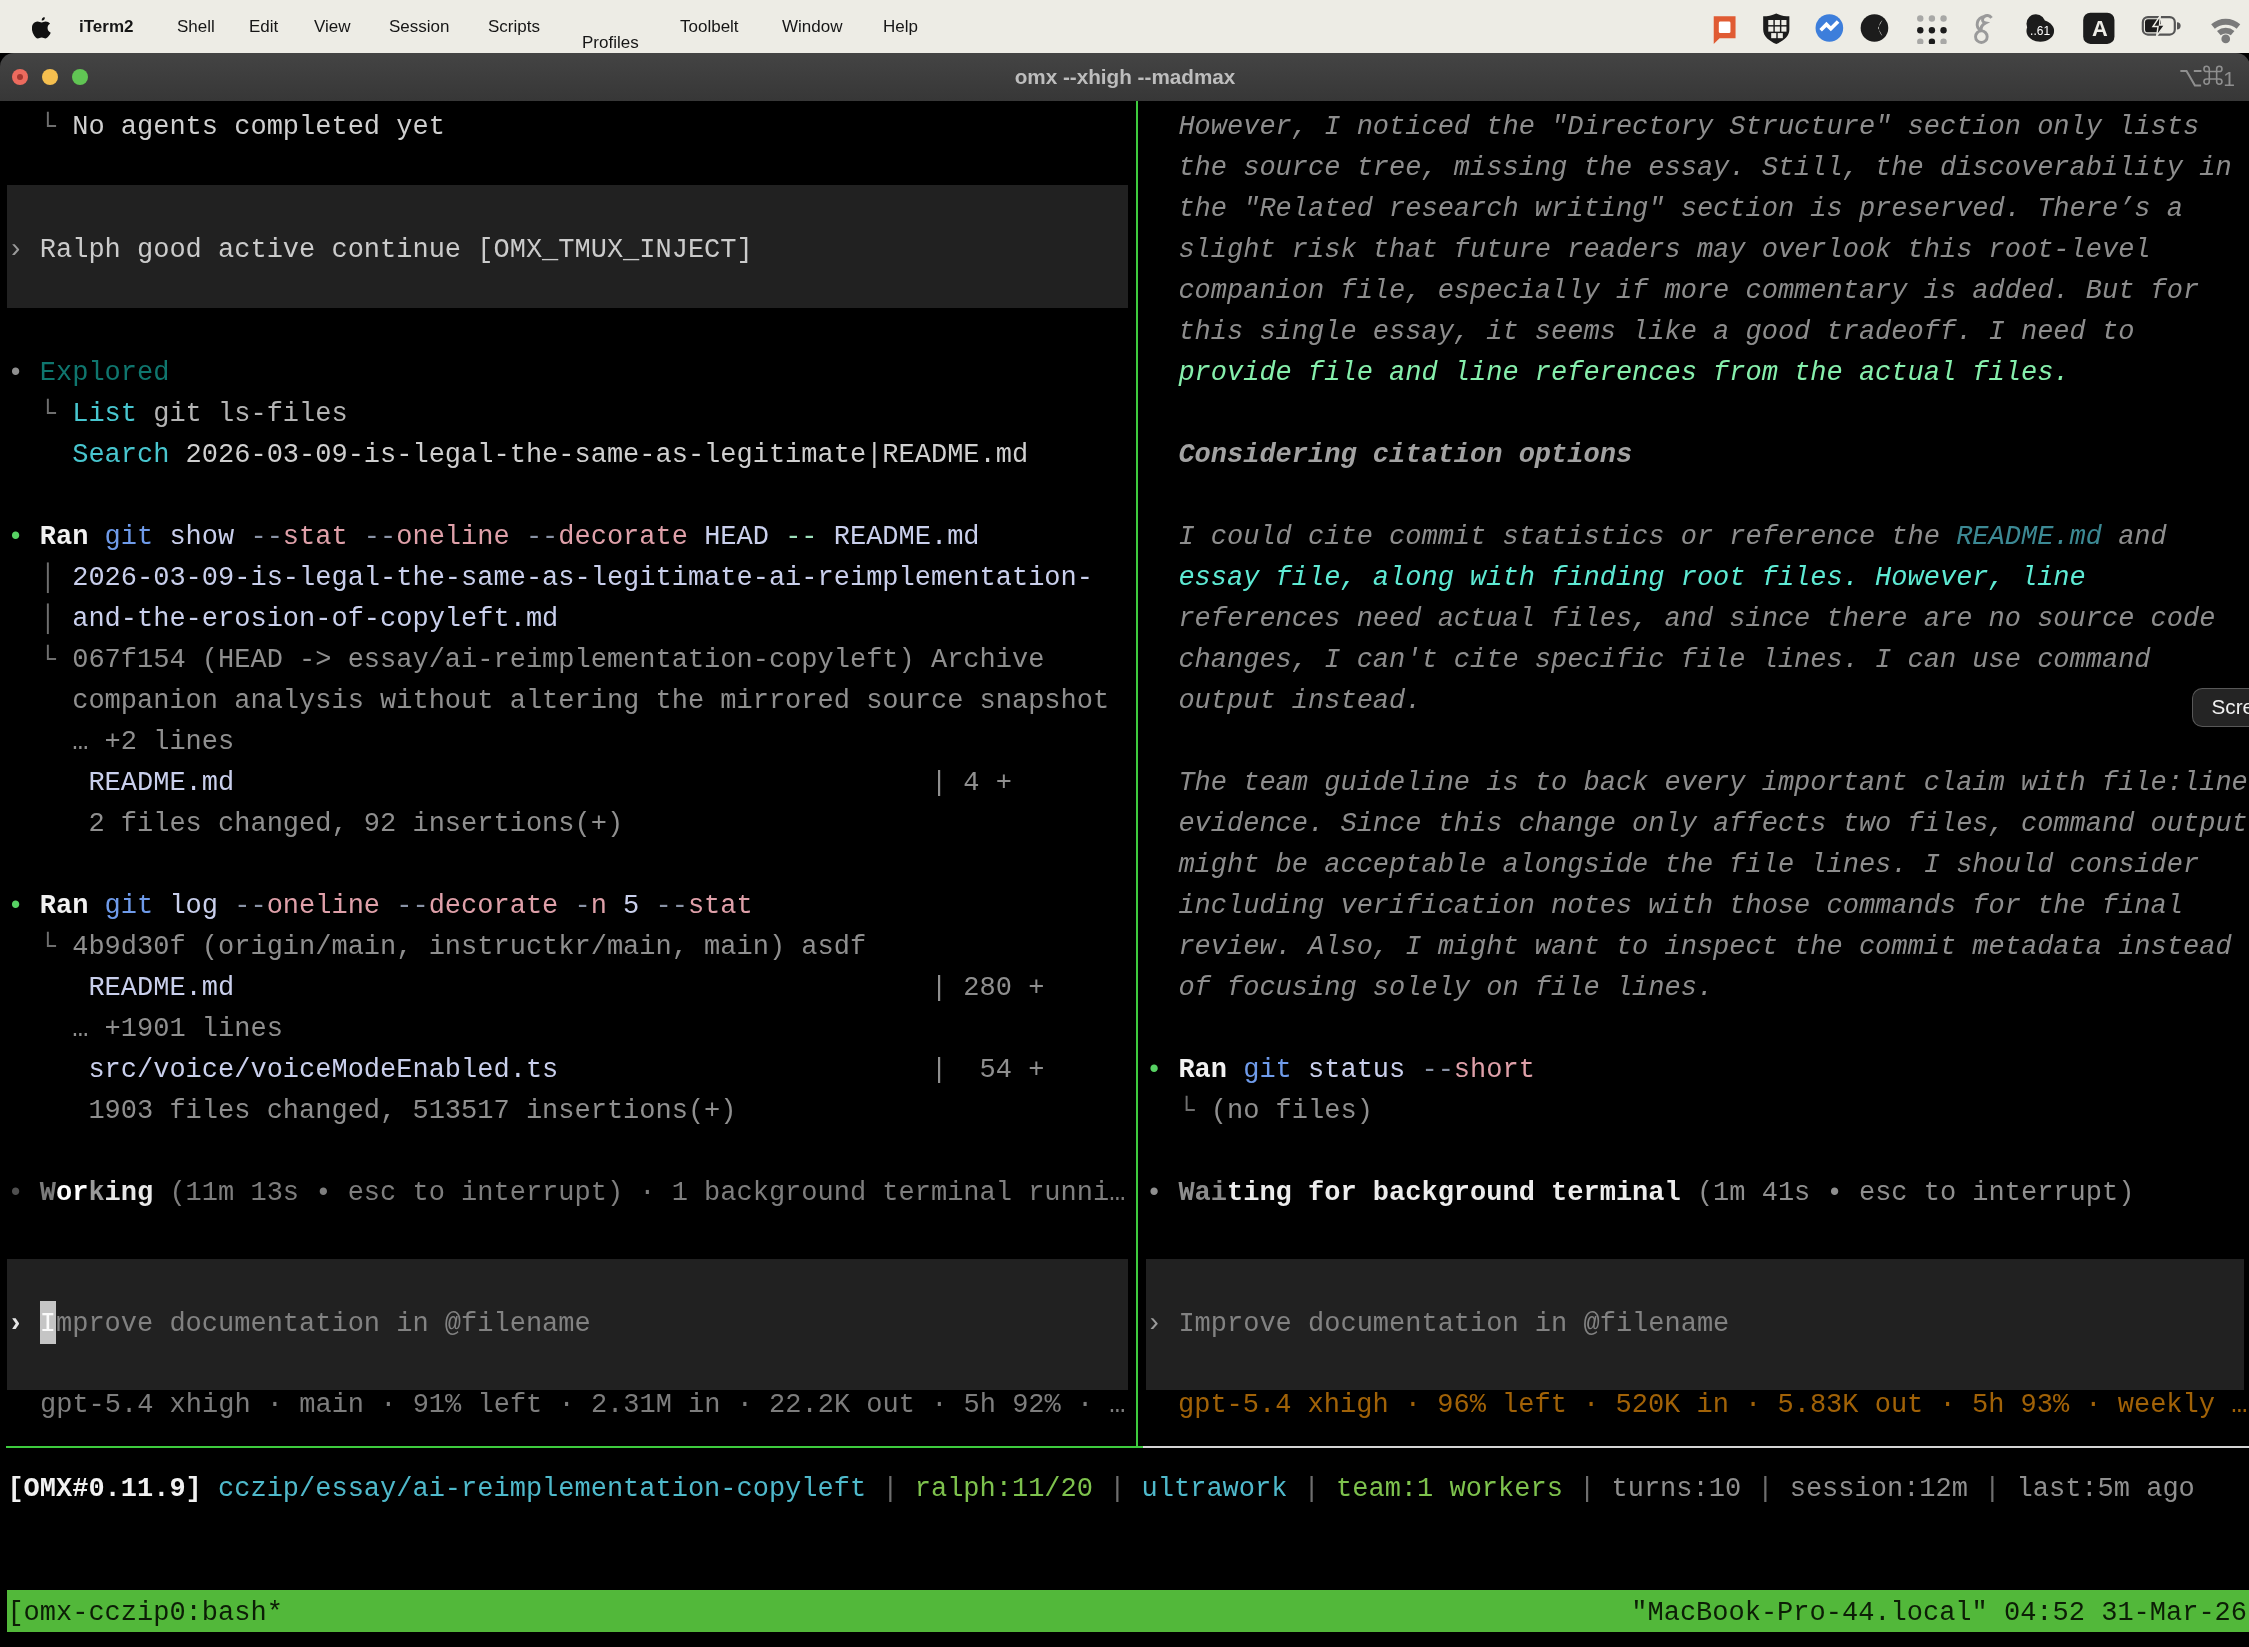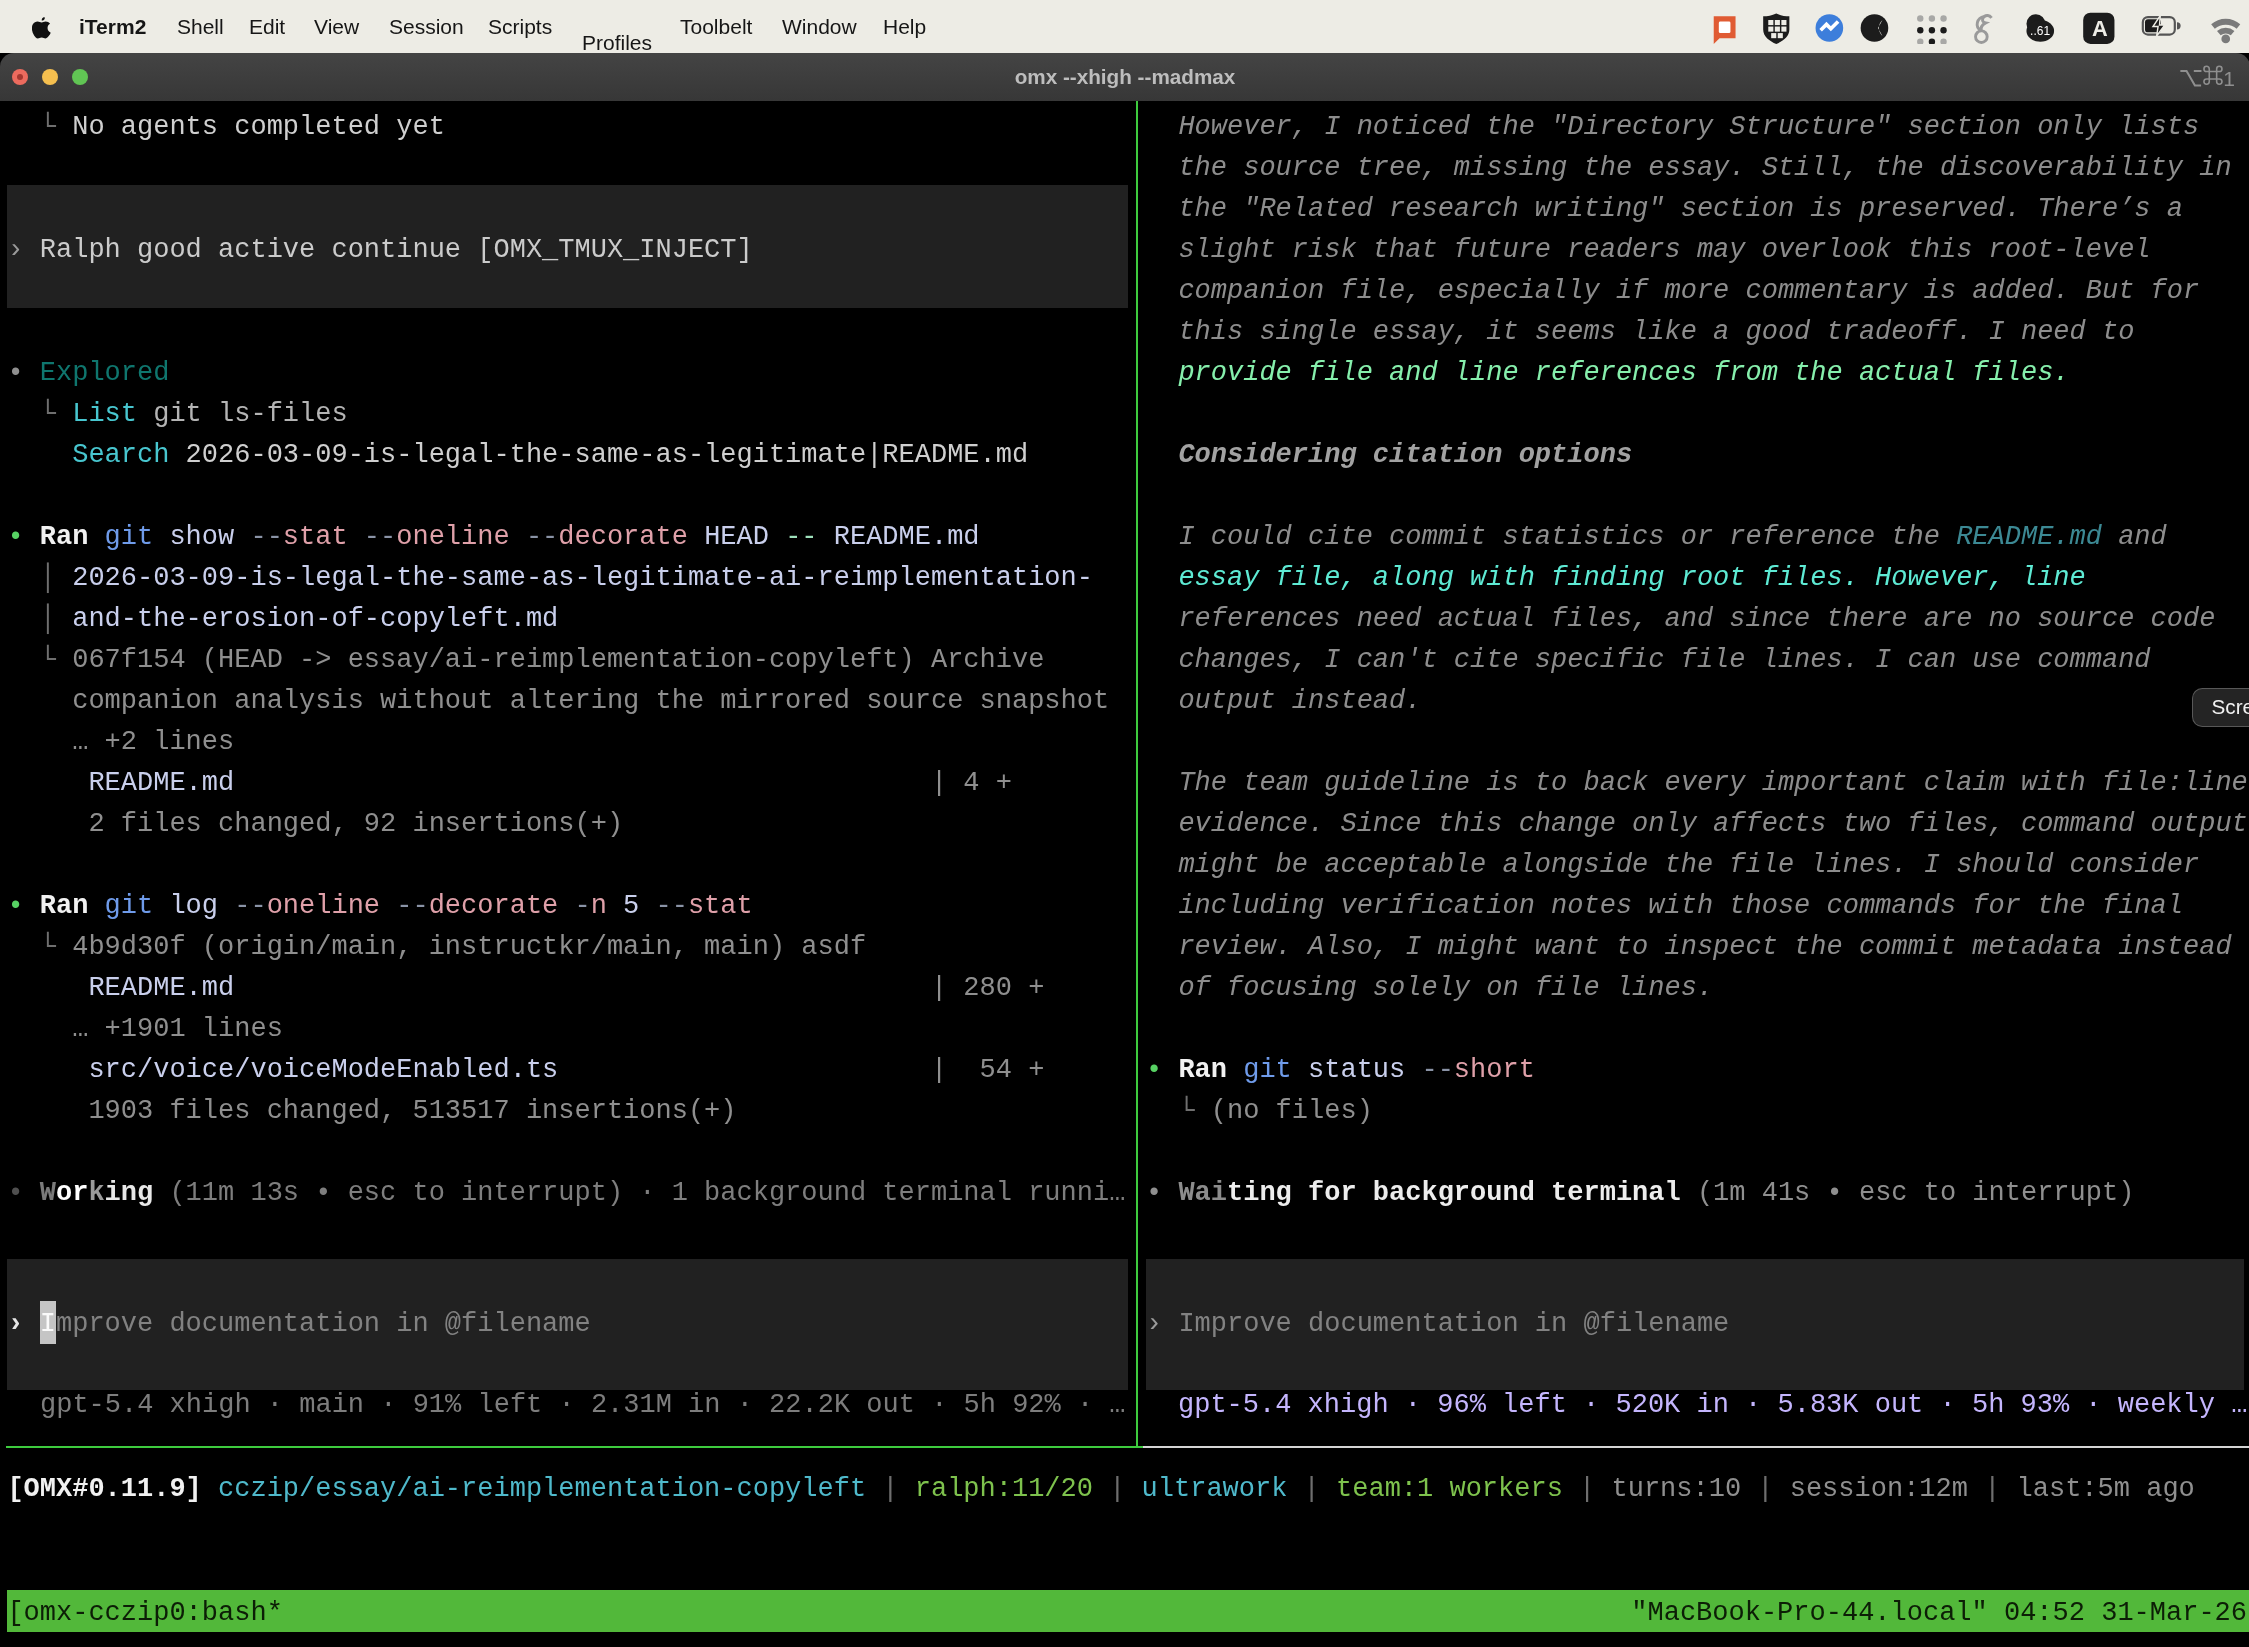--- a/index.html
+++ b/index.html
@@ -7,21 +7,21 @@
   .mono { font-family:"Liberation Mono",monospace; font-size:27px; line-height:41px; white-space:pre; }
   .abs { position:absolute; }
 </style></head>
 <body>
 
 <div class="abs" style="left:0;top:0;width:2250px;height:53px;background:#edece5;"></div>
 <svg class="abs" style="left:32px;top:14.8px" width="20" height="25" viewBox="0 0 30 37">
   <path fill="#111" d="M20.6 9.6c-2.9 0-4.1 1.4-6.1 1.4-2.1 0-3.7-1.4-6.2-1.4C5.8 9.6 3 11.1 1.3 13.7c-2.4 3.7-2 10.7 1.9 16.7 1.4 2.1 3.2 4.6 5.6 4.6 2.1 0 2.7-1.4 5.7-1.4 3 0 3.5 1.4 5.7 1.4 2.4 0 4.3-2.6 5.7-4.7 1-1.5 1.4-2.3 2.2-4-5.7-2.2-6.6-10.2-1-13.3-1.7-2.2-4.1-3.4-6.5-3.4z"></path>
   <path fill="#111" d="M19.2 1.5c.3-2.1-1.5-1.5-2.4-1-1.2.7-2.5 2.2-2.2 4.6 2.1.2 4.3-1.5 4.6-3.6z" transform="translate(0,3)"></path>
 </svg>
-<div class="abs" style="left:0;top:0;width:2250px;height:53px;color:#161616;font-size:21px;text-decoration:underline;">
+<div class="abs" style="left:0;top:0;width:2250px;height:53px;color:#161616;font-size:17px;text-decoration:underline;">
   <span class="abs" style="left:79px;top:0;line-height:53px;font-weight:bold;">iTerm2</span>
   <span class="abs" style="left:177px;top:0;line-height:53px;">Shell</span>
   <span class="abs" style="left:249px;top:0;line-height:53px;">Edit</span>
   <span class="abs" style="left:314px;top:0;line-height:53px;">View</span>
   <span class="abs" style="left:389px;top:0;line-height:53px;">Session</span>
   <span class="abs" style="left:488px;top:0;line-height:53px;text-align:right;">Scripts</span>
   <span class="abs" style="left:582px;top:0;line-height:53px;margin-top:16px;">Profiles</span>
   <span class="abs" style="left:680px;top:0;line-height:53px;">Toolbelt</span>
   <span class="abs" style="left:782px;top:0;line-height:53px;">Window</span>
   <span class="abs" style="left:883px;top:0;line-height:53px;">Help</span>
@@ -175,21 +175,21 @@
 
 <span style="color:#57d163">• </span><span style="color:#f1f1f1;font-weight:bold">Ran</span> <span style="color:#6f9bea">git</span> <span style="color:#c9cfec">status</span> <span style="color:#8a93a6">--</span><span style="color:#dfa0a9">short</span>
 <span style="color:#6f6f6f">  └ </span><span style="color:#8f8f8f">(no files)</span>
 
 <span style="color:#8f8f8f">• </span><span style="color:#8c8c8c;font-weight:bold">Wai</span><span style="color:#ededed;font-weight:bold">ting for background terminal</span><span style="color:#8f8f8f"> (1m 41s • esc to interrupt)</span></pre>
 
 <div class="abs" style="left:40px;top:1301px;width:16px;height:43px;background:#c5c5c5;"></div>
 <div class="mono abs" style="left:7.4px;top:1304px;"><span style="color:#e6e6e6;font-weight:bold">› </span><span style="color:#fafafa;">I</span><span style="color:#828282">mprove documentation in @filename</span></div>
 <div class="mono abs" style="left:1146px;top:1304px;"><span style="color:#9b9b9b">› </span><span style="color:#828282">Improve documentation in @filename</span></div>
 <div class="mono abs" style="left:40px;top:1385px;"><span style="color:#7d7d7d">gpt-5.4 xhigh · main · 91% left · 2.31M in · 22.2K out · 5h 92% · …</span></div>
-<div class="mono abs" style="left:1178px;top:1385px;"><span style="color:#c4b5fd">gpt-5.4 xhigh · 96% left · 520K in · 5.83K out · 5h 93% · weekly …</span></div>
+<div class="mono abs" style="left:1178px;top:1385px;"><span style="color:#a16207">gpt-5.4 xhigh · 96% left · 520K in · 5.83K out · 5h 93% · weekly …</span></div>
 
 <div class="mono abs" style="left:7.4px;top:1469px;"><span style="color:#f1f1f1;font-weight:bold">[OMX#0.11.9]</span><span style=""> </span><span style="color:#4fb9cb">cczip/essay/ai-reimplementation-copyleft</span><span style="color:#6e6e6e"> | </span><span style="color:#7ec24d">ralph:11/20</span><span style="color:#6e6e6e"> | </span><span style="color:#4fb9cb">ultrawork</span><span style="color:#6e6e6e"> | </span><span style="color:#7ec24d">team:1 workers</span><span style="color:#6e6e6e"> | </span><span style="color:#8f8f8f">turns:10</span><span style="color:#6e6e6e"> | </span><span style="color:#8f8f8f">session:12m</span><span style="color:#6e6e6e"> | </span><span style="color:#8f8f8f">last:5m ago</span></div>
 
 <div class="abs" style="left:7.4px;top:1590px;width:2243px;height:42px;background:#52b83a;"></div>
 <div class="mono abs" style="left:7.4px;top:1593px;color:#0c1e06;">[omx-cczip0:bash*</div>
 <div class="mono abs" style="right:3px;top:1593px;color:#0c1e06;">"MacBook-Pro-44.local" 04:52 31-Mar-26</div>
 
 <div class="abs" style="left:2192px;top:688px;width:58px;height:39px;background:#242424;border:1.5px solid #585858;border-right:none;border-radius:10.3px 0 0 10.3px;color:#f0f0f0;font-size:20.7px;line-height:36px;padding-left:18.5px;">Scre</div>
 
 

